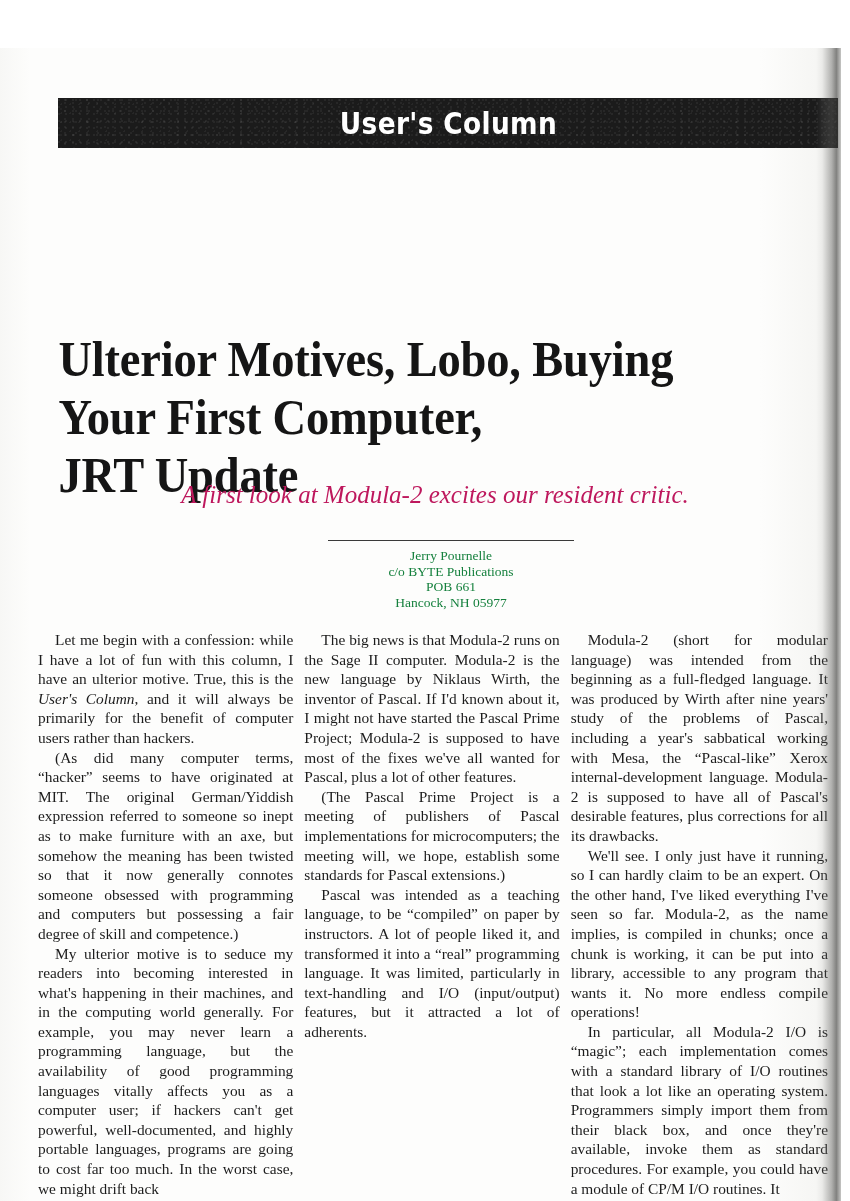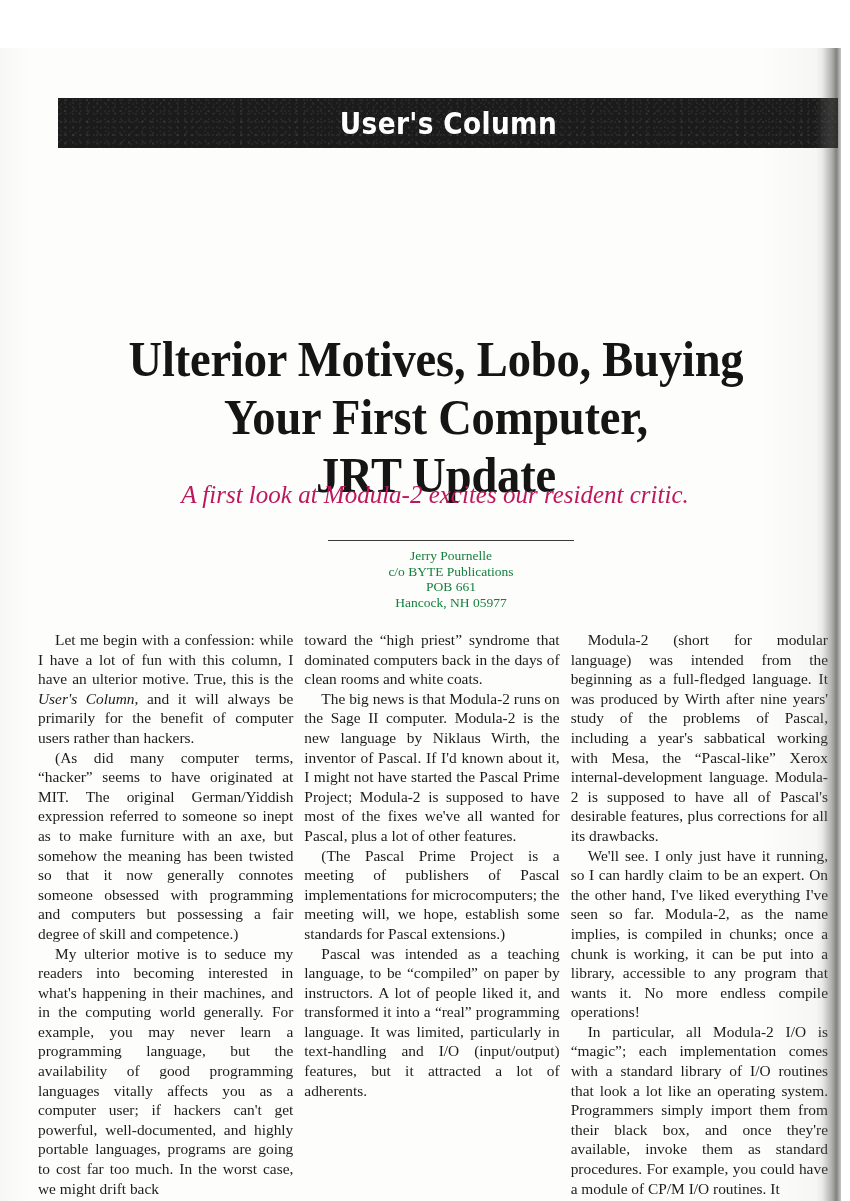--- a/index.html
+++ b/index.html
@@ -89,21 +89,20 @@
     transform-origin: center;
     white-space: nowrap;
   }
 
   
   #headline {
     position: absolute;
     left: 30px;
     top: 248px;
     width: 812px;
-    text-align: center;
     font-family: "Liberation Serif", serif;
     font-weight: bold;
     font-size: 50px;
     line-height: 58px;
     letter-spacing: -0.2px;
     color: #151515;
     z-index: 4;
   }
   #headline .hl-line {
     display: block;
@@ -238,21 +237,20 @@
 
   <div id="columns">
 
     <div class="col" id="col1">
       <p><span>Let me begin with a confession: while I have a lot of fun with this column, I have an ulterior motive. True, this is the </span><em>User's Column</em><span>, and it will always be primarily for the benefit of computer users rather than hackers.</span></p>
       <p>(As did many computer terms, “hacker” seems to have originated at MIT. The original German/Yiddish expression referred to someone so inept as to make furniture with an axe, but somehow the meaning has been twisted so that it now generally connotes someone obsessed with programming and computers but possessing a fair degree of skill and competence.)</p>
       <p>My ulterior motive is to seduce my readers into becoming interested in what's happening in their machines, and in the computing world generally. For example, you may never learn a programming language, but the availability of good programming languages vitally affects you as a computer user; if hackers can't get powerful, well-documented, and highly portable languages, programs are going to cost far too much. In the worst case, we might drift back</p>
     </div>
 
     <div class="col" id="col2">
-      <p class="noindent">toward the “high priest” syndrome that dominated computers back in the days of clean rooms and white coats.</p>
       <p>The big news is that Modula-2 runs on the Sage II computer. Modula-2 is the new language by Niklaus Wirth, the inventor of Pascal. If I'd known about it, I might not have started the Pascal Prime Project; Modula-2 is supposed to have most of the fixes we've all wanted for Pascal, plus a lot of other features.</p>
       <p>(The Pascal Prime Project is a meeting of publishers of Pascal implementations for microcomputers; the meeting will, we hope, establish some standards for Pascal extensions.)</p>
       <p>Pascal was intended as a teaching language, to be “compiled” on paper by instructors. A lot of people liked it, and transformed it into a “real” programming language. It was limited, particularly in text-handling and I/O (input/output) features, but it attracted a lot of adherents.</p>
     </div>
 
     <div class="col" id="col3">
       <p>Modula-2 (short for modular language) was intended from the beginning as a full-fledged language. It was produced by Wirth after nine years' study of the problems of Pascal, including a year's sabbatical working with Mesa, the “Pascal-like” Xerox internal-development language. Modula-2 is supposed to have all of Pascal's desirable features, plus corrections for all its drawbacks.</p>
       <p>We'll see. I only just have it running, so I can hardly claim to be an expert. On the other hand, I've liked everything I've seen so far. Modula-2, as the name implies, is compiled in chunks; once a chunk is working, it can be put into a library, accessible to any program that wants it. No more endless compile operations!</p>
       <p>In particular, all Modula-2 I/O is “magic”; each implementation comes with a standard library of I/O routines that look a lot like an operating system. Programmers simply import them from their black box, and once they're available, invoke them as standard procedures. For example, you could have a module of CP/M I/O routines. It</p>
     </div>

